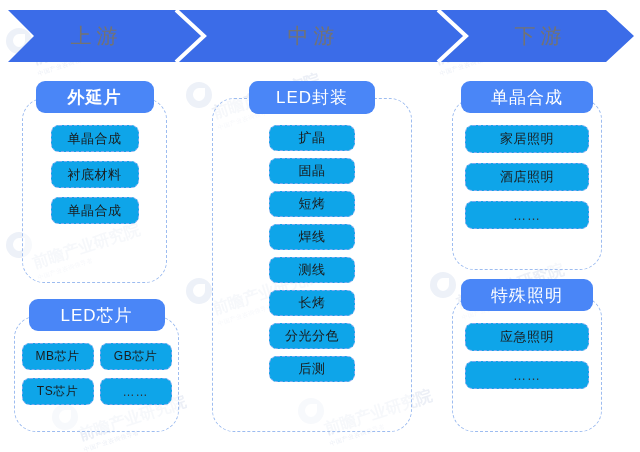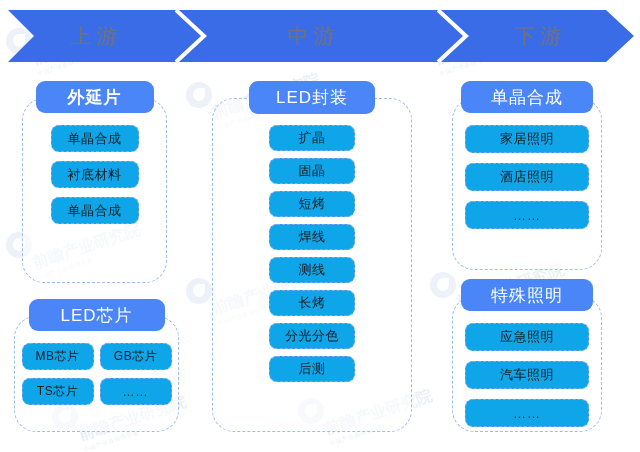--- a/index.html
+++ b/index.html
@@ -271,18 +271,17 @@
       <div class="item">家居照明</div>
       <div class="item">酒店照明</div>
       <div class="item dots">……</div>
     </div>
   </div>
 
   <div class="group col-right" id="g-special">
     <div class="pill">特殊照明</div>
     <div class="items">
       <div class="item">应急照明</div>
-      <div class="item">汽车照明</div>
       <div class="item dots">……</div>
     </div>
   </div>
 
 </div>
 
 </body></html>

